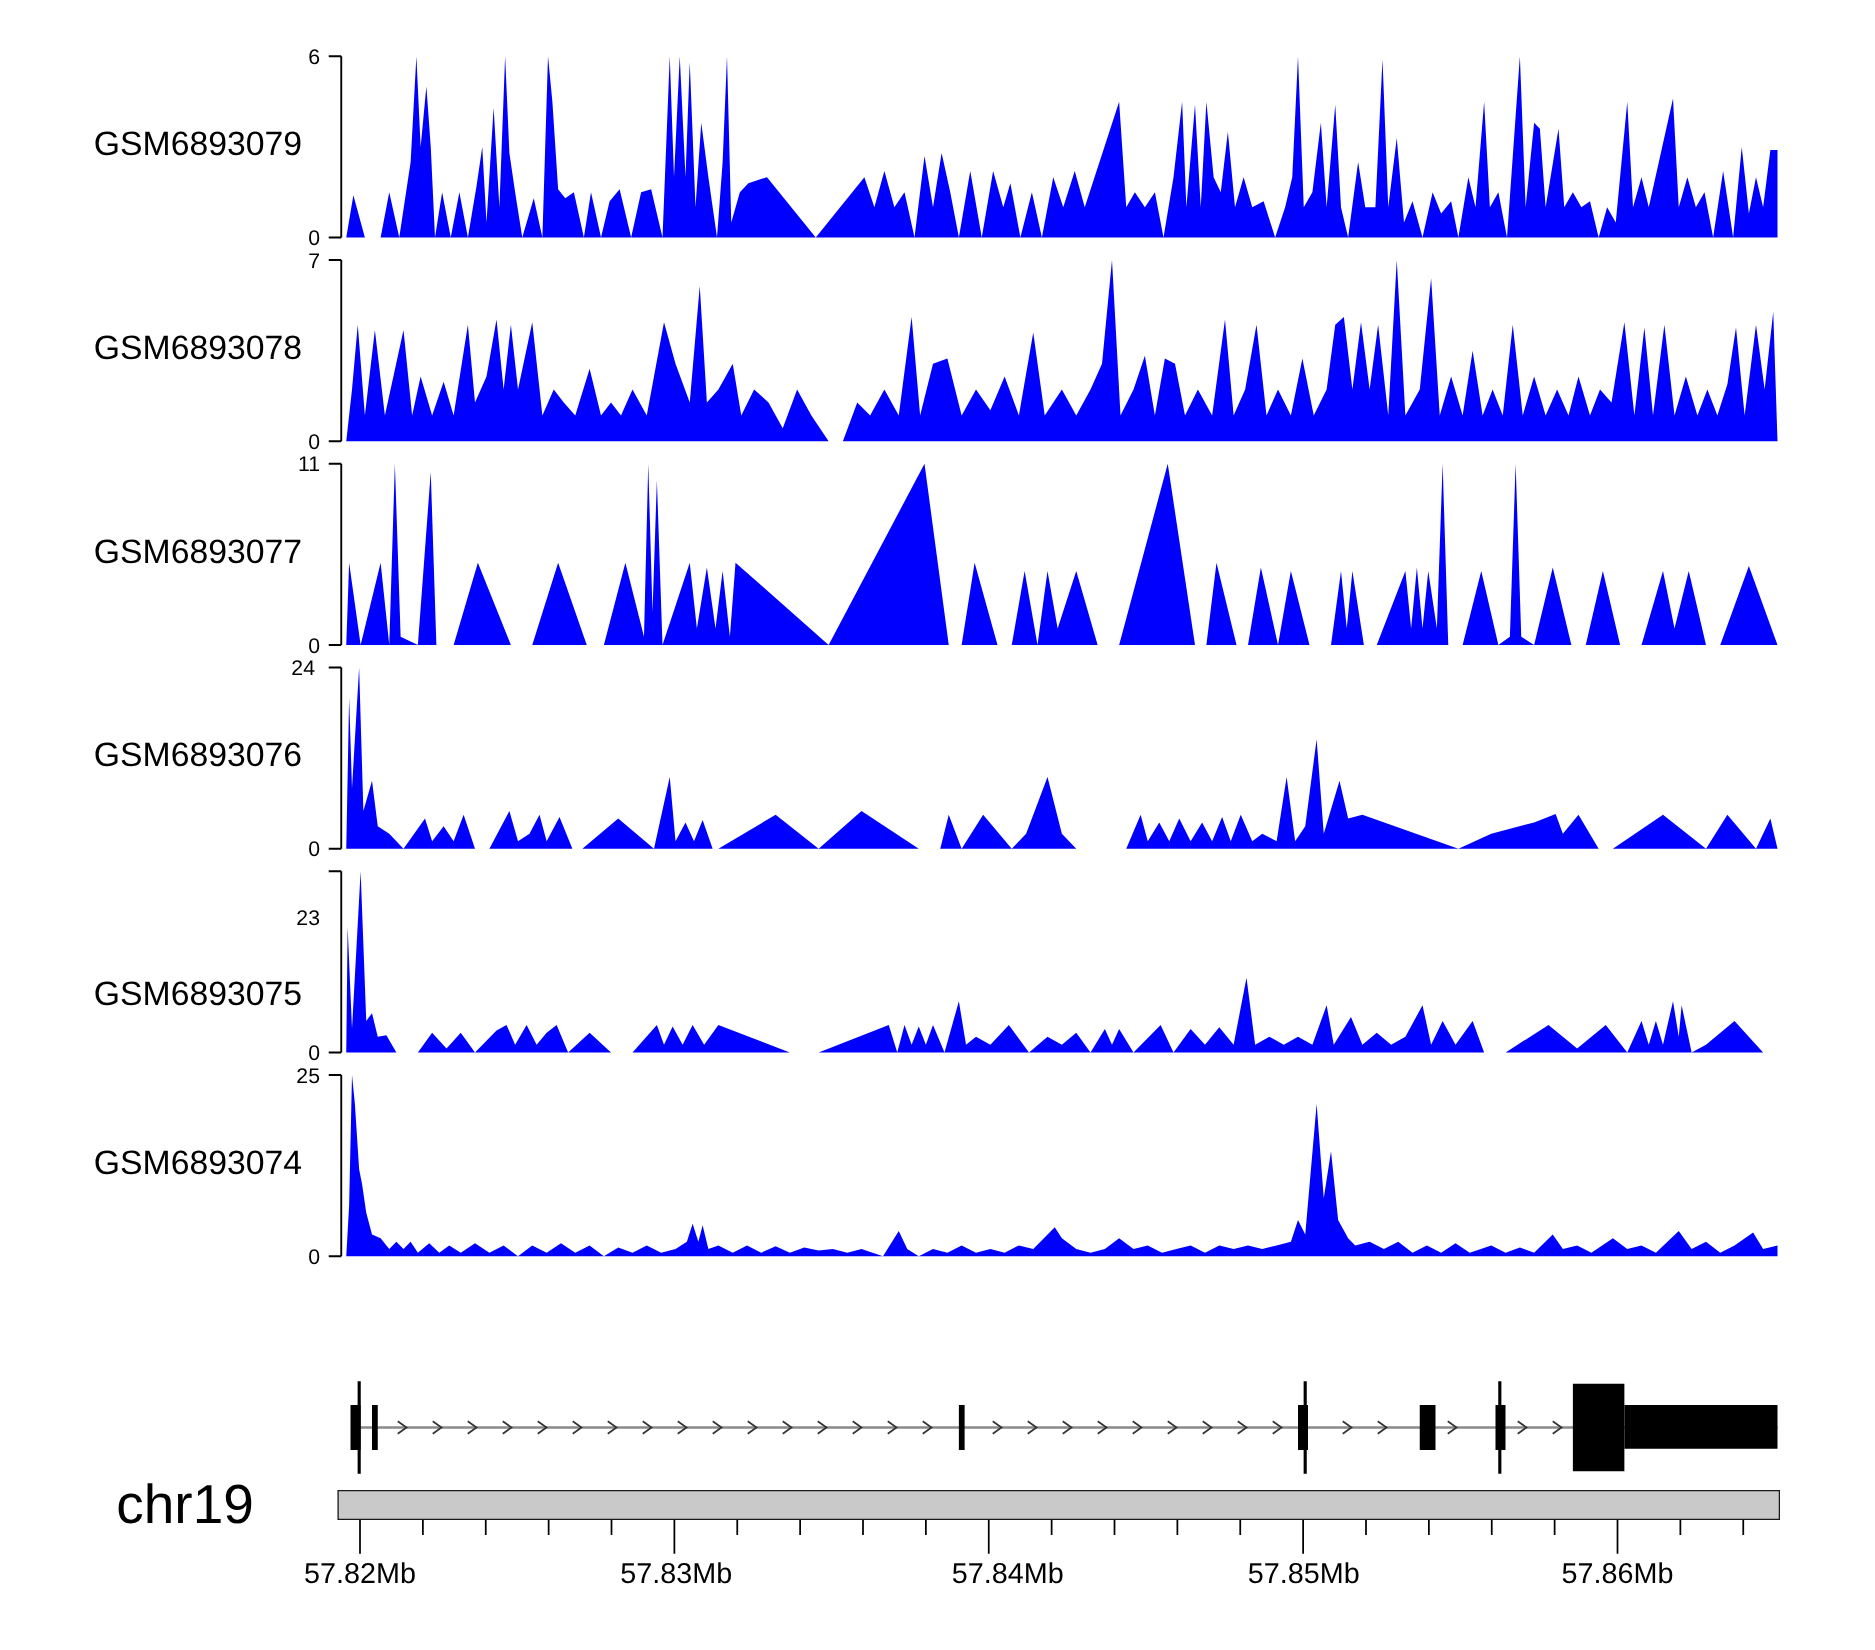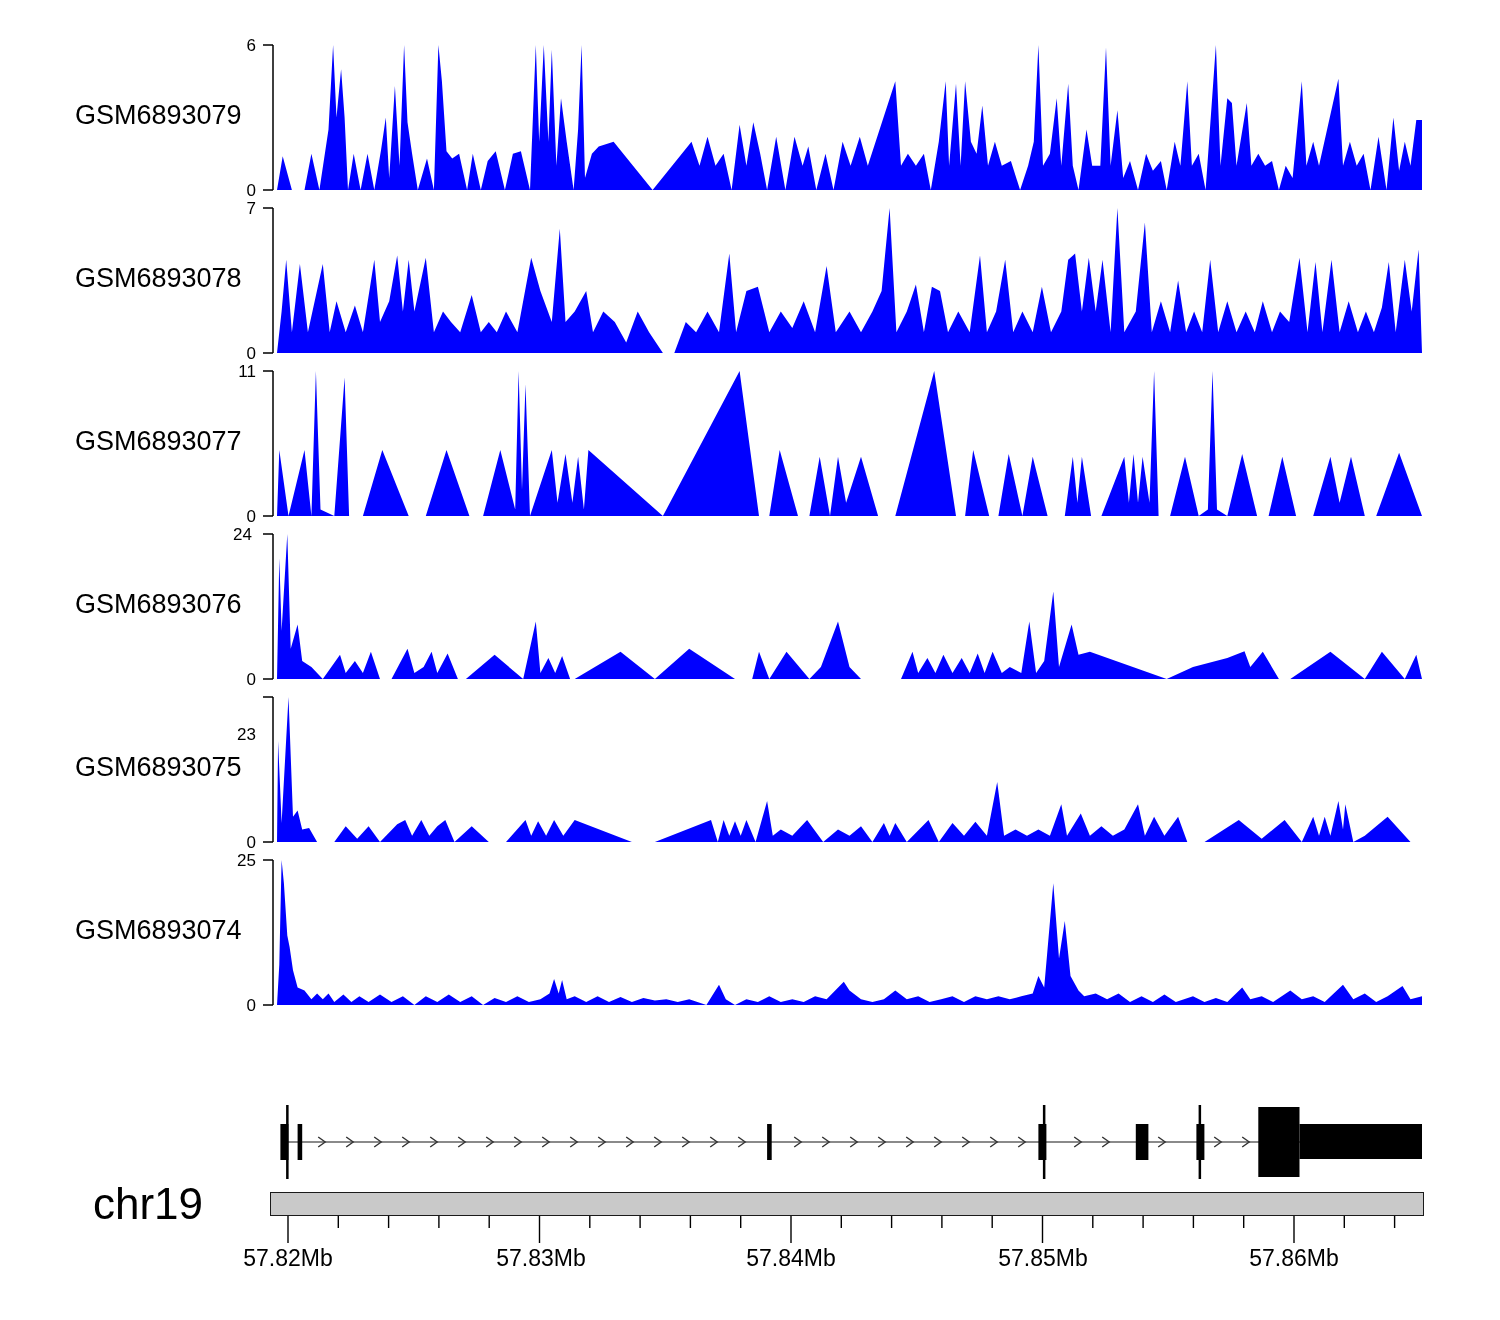--- a/index.html
+++ b/index.html
@@ -42,21 +42,21 @@
         <path d="M13 1 H3 M13 1 V146 M13 146 H3" stroke="#000000" stroke-width="1.5" fill="none"></path>
         <path d="M17 146 L17.0 146.0 L19.3 80.1 L28.5 146.0 L44.5 80.1 L51.4 146.0 L55.9 1.0 L60.5 139.4 L74.3 146.0 L84.6 7.6 L89.1 146.0 L102.9 146.0 L122.3 80.1 L148.7 146.0 L165.8 146.0 L186.5 80.1 L209.4 146.0 L223.1 146.0 L240.3 80.1 L255.2 139.4 L258.6 1.0 L262.0 119.6 L265.5 14.2 L270.0 146.0 L291.8 80.1 L297.5 132.8 L305.5 84.0 L312.4 132.8 L318.1 86.7 L323.9 139.4 L328.4 80.1 L402.9 146.0 L479.6 1.0 L499.0 146.0 L509.3 146.0 L519.7 80.1 L538.0 146.0 L549.4 146.0 L559.7 86.7 L570.0 146.0 L578.0 86.7 L586.1 132.8 L601.0 86.7 L618.1 146.0 L635.3 146.0 L674.2 1.0 L696.0 146.0 L705.1 146.0 L713.2 80.1 L729.2 146.0 L738.4 146.0 L748.7 84.0 L762.4 146.0 L772.7 86.7 L787.6 146.0 L804.8 146.0 L812.8 86.7 L817.4 132.8 L821.9 86.7 L831.1 146.0 L841.4 146.0 L864.3 86.7 L868.9 132.8 L873.5 84.0 L878.0 132.8 L882.6 86.7 L889.5 132.8 L894.1 1.0 L898.6 146.0 L910.1 146.0 L925.0 86.7 L938.7 146.0 L947.9 139.4 L952.5 1.0 L957.0 139.4 L967.3 146.0 L982.2 84.0 L997.1 146.0 L1008.6 146.0 L1022.3 86.7 L1036.1 146.0 L1053.2 146.0 L1070.4 86.7 L1079.6 132.8 L1091.0 86.7 L1104.8 146.0 L1116.2 146.0 L1139.1 82.7 L1162.0 146.0 L1162 146 Z" fill="#0000ff" stroke="none"></path>
       </svg>
       <div class="abs track-label" style="left:75px;top:589px;">GSM6893076</div>
       <div class="abs yaxis-num" style="left:196px;top:525px;">24</div>
       <div class="abs yaxis-num" style="left:200px;top:670px;">0</div>
       <svg width="1163" height="148" class="abs" style="left:260px;top:533px;">
         <path d="M13 1 H3 M13 1 V146 M13 146 H3" stroke="#000000" stroke-width="1.5" fill="none"></path>
         <path d="M17 146 L17.0 146.0 L19.3 25.2 L21.6 97.7 L27.3 1.0 L30.7 115.8 L37.6 91.6 L42.2 127.9 L51.4 133.9 L62.8 146.0 L80.0 121.8 L85.7 140.0 L94.9 127.9 L102.9 140.0 L110.9 118.8 L120.0 146.0 L131.5 146.0 L147.5 115.8 L154.4 140.0 L163.6 133.9 L171.6 118.8 L177.3 140.0 L187.6 120.6 L197.9 146.0 L205.9 146.0 L234.6 121.8 L263.2 146.0 L275.8 88.6 L280.4 140.0 L288.4 124.9 L295.2 140.0 L302.1 123.0 L310.1 146.0 L314.7 146.0 L360.5 118.8 L394.9 146.0 L429.2 115.8 L475.0 146.0 L492.2 146.0 L499.0 118.8 L509.3 146.0 L526.5 118.8 L549.4 146.0 L560.9 133.9 L578.0 88.6 L589.5 133.9 L601.0 146.0 L641.0 146.0 L652.5 118.8 L658.2 140.0 L667.4 124.9 L675.4 140.0 L683.4 121.8 L692.5 140.0 L701.7 124.9 L709.7 140.0 L717.7 120.6 L724.6 140.0 L732.6 118.8 L741.8 140.0 L749.8 133.9 L761.3 140.0 L769.3 88.6 L776.1 140.0 L784.2 127.9 L793.3 58.4 L799.0 133.9 L811.6 91.6 L818.5 121.8 L829.9 118.8 L906.7 146.0 L933.0 133.9 L967.3 124.9 L984.5 118.2 L990.3 133.9 L1002.8 118.8 L1018.9 146.0 L1030.3 146.0 L1070.4 118.8 L1104.8 146.0 L1121.9 118.8 L1144.8 146.0 L1150.5 133.9 L1156.3 121.8 L1162.0 146.0 L1162 146 Z" fill="#0000ff" stroke="none"></path>
       </svg>
-      <div class="abs track-label" style="left:75px;top:752px;">GSM6893075</div>
+      <div class="abs track-label" style="left:75px;top:780px;">GSM6893075</div>
       <div class="abs yaxis-num" style="left:200px;top:688px;margin-top:37px;">23</div>
       <div class="abs yaxis-num" style="left:200px;top:833px;">0</div>
       <svg width="1163" height="148" class="abs" style="left:260px;top:696px;">
         <path d="M13 1 H3 M13 1 V146 M13 146 H3" stroke="#000000" stroke-width="1.5" fill="none"></path>
         <path d="M17 146 L17.0 146.0 L18.1 45.1 L21.6 127.1 L28.5 1.0 L33.0 120.8 L37.6 114.5 L42.2 133.4 L49.1 132.1 L57.1 146.0 L74.3 146.0 L85.7 130.2 L97.2 142.8 L108.6 130.2 L120.0 146.0 L137.2 128.3 L145.2 123.9 L152.1 139.7 L161.3 123.9 L169.3 139.7 L177.3 130.2 L185.3 123.9 L194.5 146.0 L211.7 130.2 L228.8 146.0 L246.0 146.0 L265.5 123.9 L271.2 139.7 L278.1 125.2 L286.1 139.7 L294.1 123.9 L303.3 139.7 L314.7 123.9 L371.9 146.0 L394.9 146.0 L451.0 123.9 L457.8 146.0 L463.6 123.9 L469.3 139.7 L475.0 125.2 L480.7 139.7 L486.4 123.9 L495.6 146.0 L507.1 105.0 L512.8 139.7 L520.8 133.4 L532.3 139.7 L547.1 123.9 L563.2 146.0 L578.0 133.4 L589.5 139.7 L601.0 130.2 L612.4 146.0 L623.9 127.1 L629.6 139.7 L635.3 127.1 L646.8 146.0 L668.5 123.9 L678.8 146.0 L692.5 127.1 L704.0 139.7 L715.4 125.8 L726.9 139.7 L737.2 86.1 L744.1 139.7 L755.5 133.4 L767.0 139.7 L778.4 133.4 L789.9 139.7 L801.3 108.2 L807.0 139.7 L820.8 117.6 L829.9 139.7 L841.4 130.2 L852.9 139.7 L864.3 133.4 L878.0 108.2 L884.9 139.7 L894.1 120.8 L904.4 139.7 L918.1 120.8 L927.3 146.0 L944.5 146.0 L978.8 123.9 L1001.7 142.8 L1024.6 123.9 L1041.8 146.0 L1053.2 120.8 L1059.0 139.7 L1064.7 120.8 L1070.4 139.7 L1078.4 105.0 L1083.0 133.4 L1085.3 108.2 L1093.3 146.0 L1104.8 139.7 L1127.6 120.8 L1150.5 146.0 L1162.0 146.0 L1162 146 Z" fill="#0000ff" stroke="none"></path>
       </svg>
       <div class="abs track-label" style="left:75px;top:915px;">GSM6893074</div>
       <div class="abs yaxis-num" style="left:200px;top:851px;">25</div>
       <div class="abs yaxis-num" style="left:200px;top:996px;">0</div>
       <svg width="1163" height="148" class="abs" style="left:260px;top:859px;">
@@ -133,17 +133,17 @@
       <line x1="873.1" y1="0" x2="873.1" y2="12" stroke="#000" stroke-width="1.4"></line>
       <line x1="923.4" y1="0" x2="923.4" y2="12" stroke="#000" stroke-width="1.4"></line>
       <line x1="973.7" y1="0" x2="973.7" y2="12" stroke="#000" stroke-width="1.4"></line>
       <line x1="1024.0" y1="0" x2="1024.0" y2="27" stroke="#000" stroke-width="1.4"></line>
       <line x1="1074.3" y1="0" x2="1074.3" y2="12" stroke="#000" stroke-width="1.4"></line>
       <line x1="1124.6" y1="0" x2="1124.6" y2="12" stroke="#000" stroke-width="1.4"></line>
     </svg>
   <div id="axis-labels">
       <div class="abs mb-label" style="left:228px;top:1245px;">57.82Mb</div>
       <div class="abs mb-label" style="left:481px;top:1245px;">57.83Mb</div>
-      <div class="abs mb-label" style="left:731px;top:1245px;">57.84Mb</div>
+      <div class="abs mb-label" style="left:731px;top:1245px;text-align:right;">57.84Mb</div>
       <div class="abs mb-label" style="left:983px;top:1245px;">57.85Mb</div>
       <div class="abs mb-label" style="left:1234px;top:1245px;">57.86Mb</div>
     </div>
 </div>
 
 </body></html>

